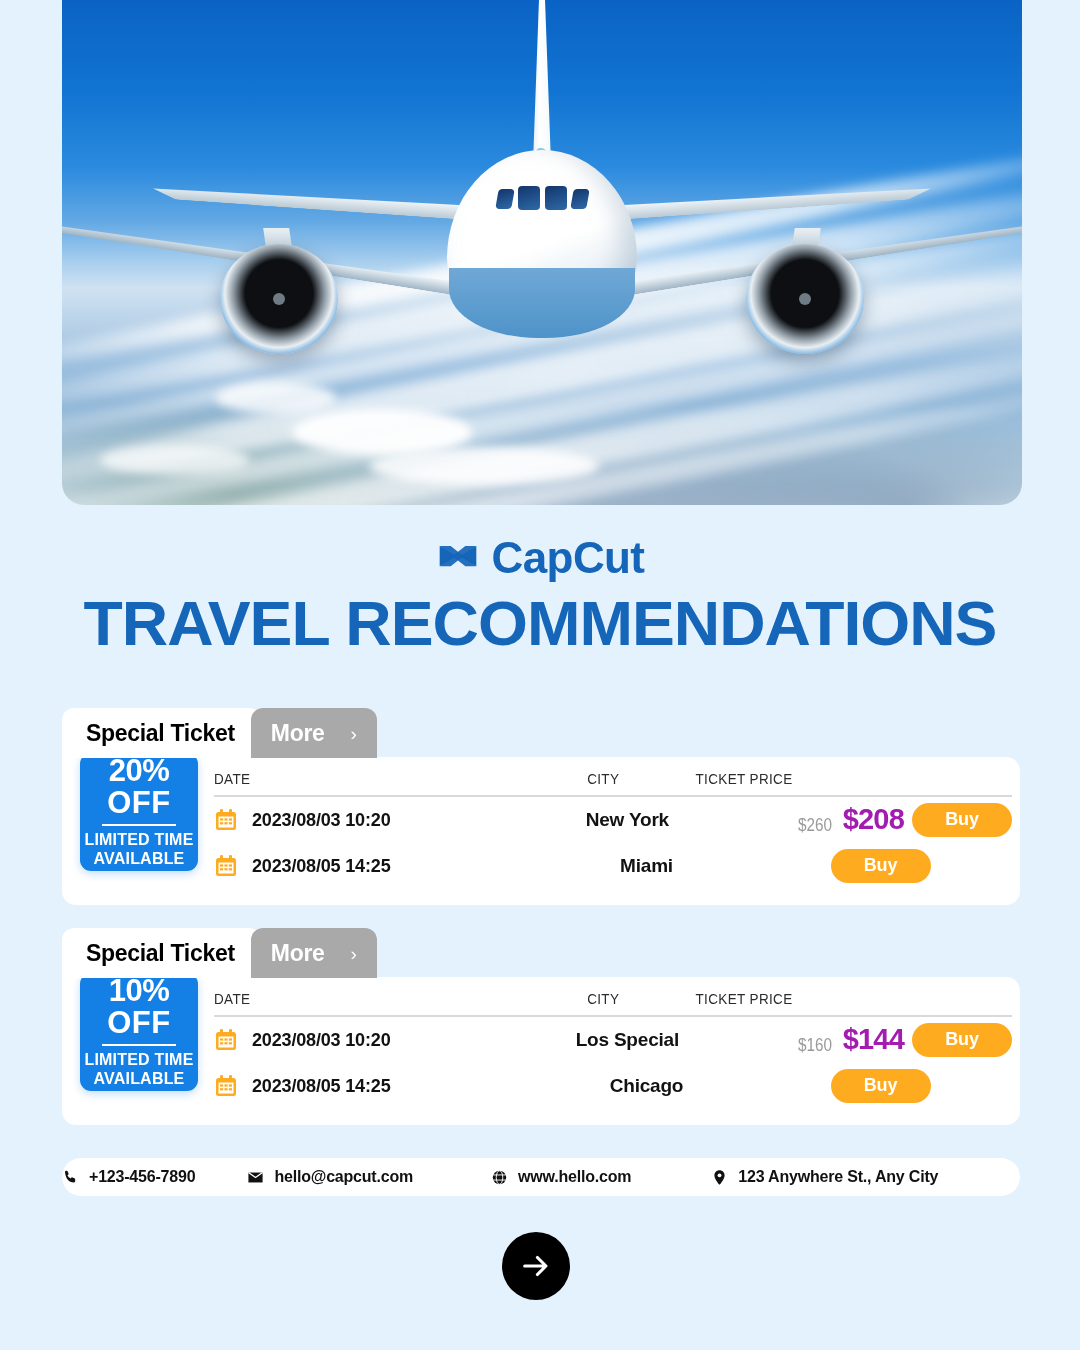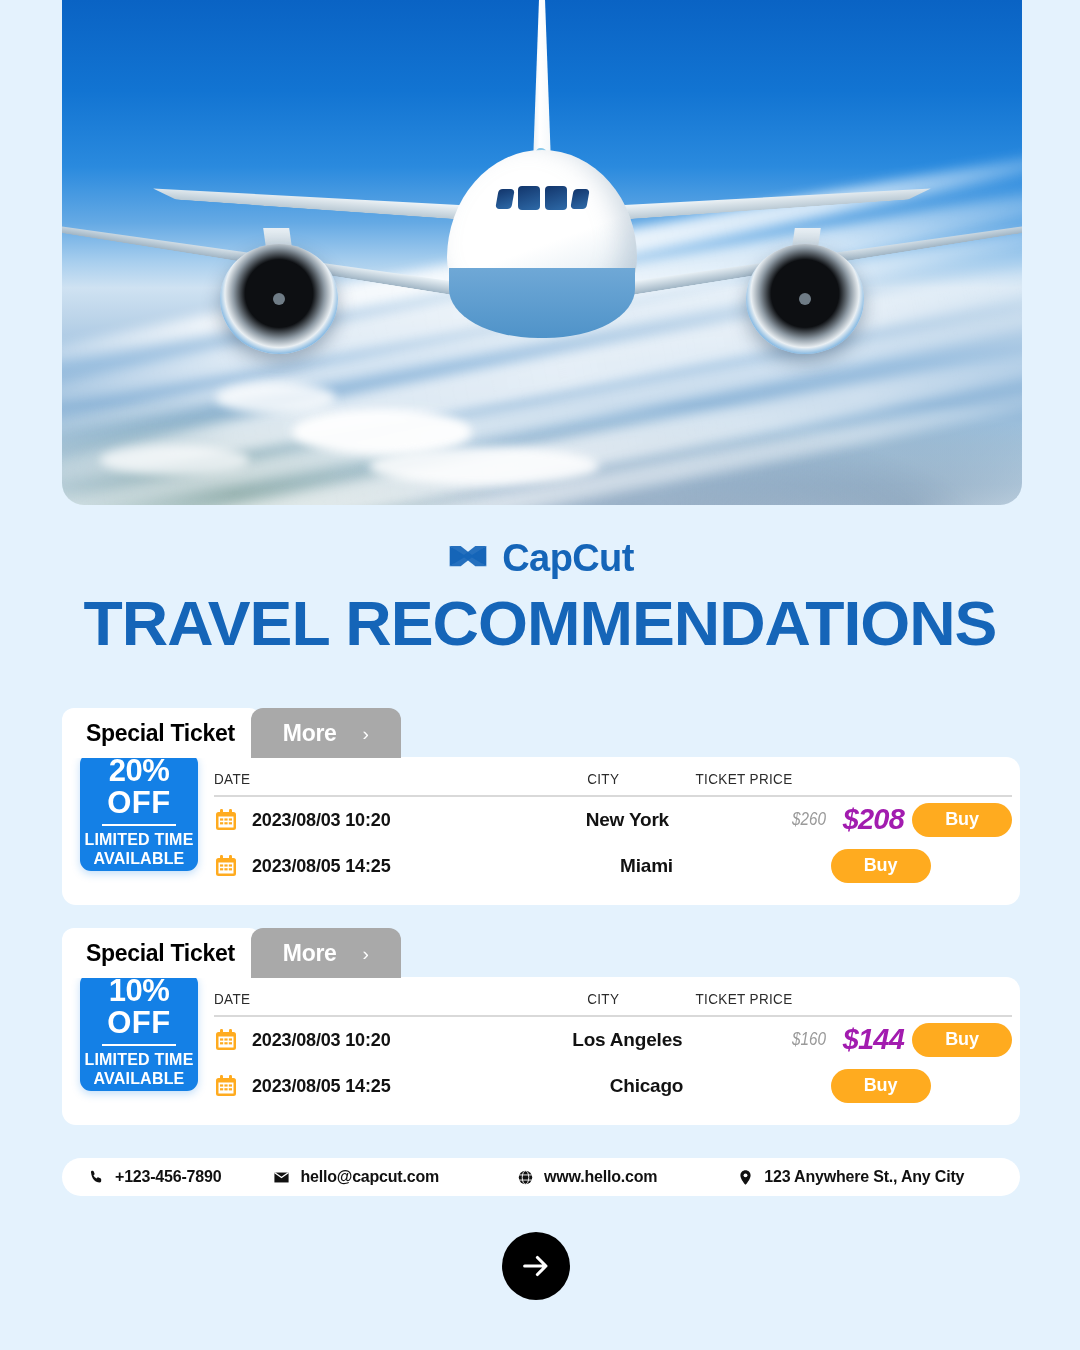--- a/index.html
+++ b/index.html
@@ -95,36 +95,36 @@
   .eng-r{ right:58px; }
   .pylon{ position:absolute; top:228px; width:26px; height:40px;
     background:linear-gradient(180deg,#e8eff4,#a9bcc9); }
   .py-l{ left:104px; transform:skewX(8deg); }
   .py-r{ right:104px; transform:skewX(-8deg); }
 
   
   .logo{ position:absolute; left:0; right:0; top:535px; height:46px;
     display:flex; align-items:center; justify-content:center; gap:12px; }
   .logo-mark{ width:44px; height:30px; }
-  .logo-text{ font-size:38px; font-weight:700; color:#1565b8; letter-spacing:-.6px; }
+  .logo-text{ font-size:44px; font-weight:700; color:#1565b8; letter-spacing:-.6px; }
 
   
   .title{ position:absolute; left:0; right:0; top:592px; text-align:center;
     font-size:63px; line-height:1; font-weight:700; color:#1565b8;
     letter-spacing:-1px; transform:scaleX(1.02); font-stretch:condensed; }
 
   
   .card{ position:absolute; left:62px; width:958px; }
   .card-1{ top:708px; }
   .card-2{ top:928px; }
   .tabs{ position:relative; height:50px; display:flex; align-items:flex-end; z-index:2; }
   .tab{ height:50px; display:flex; align-items:center; border-radius:12px 12px 0 0; }
   .tab-active{ background:#fff; padding:0 26px 0 24px; min-width:196px; }
   .tab-active .tab-label{ font-size:23px; font-weight:700; color:#000000; letter-spacing:-.3px; }
-  .tab-more{ background:#a9a9a9; padding:0 32px; margin-left:-10px; gap:26px;
+  .tab-more{ background:#a9a9a9; padding:0 20px; margin-left:-10px; gap:26px;
     display:flex; align-items:center; }
   .tab-more .tab-label{ font-size:23px; font-weight:700; color:#fff; letter-spacing:-.3px; }
   .chev{ color:#fff; font-size:19px; font-weight:400; line-height:1; }
 
   .card-body{ position:relative; background:#fff; border-radius:0 14px 14px 14px;
     height:148px; margin-top:-1px; }
 
   .badge{ position:absolute; left:18px; top:-4px; width:118px; height:118px;
     background:#1480e6; border-radius:11px; color:#fff; text-align:center;
     display:flex; flex-direction:column; align-items:center; justify-content:center;
@@ -135,21 +135,21 @@
   .badge-sub{ font-size:16px; font-weight:600; line-height:1.22; letter-spacing:.2px; }
 
   .table{ position:absolute; left:152px; right:8px; top:6px; }
   .thead{ display:flex; align-items:center; height:30px;
     font-size:15px; color:#2b2b2b; letter-spacing:.4px; font-stretch:condensed;
     transform:scaleX(.9); transform-origin:left center; }
   .hr{ height:1.5px; background:#d9d9d9; margin:2px 0 0; }
   .row{ display:flex; align-items:center; height:46px; }
   .c-date{ width:330px; display:flex; align-items:center; gap:14px; }
   .c-city{ width:205px; text-align:center; }
-  .c-price{ width:195px; display:flex; align-items:center; justify-content:flex-end; gap:14px; padding-right:8px;font-style:italic; }
+  .c-price{ width:195px; display:flex; align-items:flex-end; justify-content:flex-end; gap:8px; padding-right:8px; }
   .c-buy{ flex:1; display:flex; justify-content:center; }
   .h-date{ width:330px; }
   .h-city{ width:205px; text-align:center; }
   .h-price{ width:195px; }
   .h-buy{ flex:1; }
 
   .cal{ width:24px; height:24px; flex:0 0 24px; }
   .date-txt{ font-size:19px; font-weight:700; color:#121212; letter-spacing:-.2px;
     font-stretch:condensed; transform:scaleX(.95); transform-origin:left center; }
   .city-txt{ font-size:19px; font-weight:700; color:#121212; letter-spacing:-.2px; }
@@ -157,21 +157,21 @@
   .new-price{ font-size:29px; font-weight:700; color:#a21caf; letter-spacing:-.8px; }
   .buy{ width:100px; height:34px; border:none; border-radius:17px; background:#ffab1f;
     color:#fff; font-size:18px; font-weight:600; font-family:inherit; cursor:pointer;
     letter-spacing:-.2px; }
 
   
   .footer{ position:absolute; left:62px; top:1158px; width:958px; height:38px;
     background:#fff; border-radius:19px; display:flex; align-items:center; }
   .fitem{ display:flex; align-items:center; gap:10px; font-size:16px;
     font-weight:600; color:#111; letter-spacing:-.2px; }
-  .f1{ padding-left:26px; }
+  .f1{ }
   .f2{ padding-left:52px; }
   .f3{ padding-left:78px; }
   .f4{ padding-left:80px; }
   .fico{ width:17px; height:17px; flex:0 0 17px; }
 
   
   .arrow-btn{ position:absolute; left:502px; top:1232px; width:68px; height:68px;
     border-radius:50%; background:#000; display:flex; align-items:center;
     justify-content:center; cursor:pointer; border:none; }
 </style>
@@ -352,21 +352,21 @@
               <rect x="6" y="10.4" width="3.2" height="2.2"></rect>
                 <rect x="10.4" y="10.4" width="3.2" height="2.2"></rect>
               <rect x="14.8" y="10.4" width="3.2" height="2.2"></rect>
               <rect x="6" y="14.2" width="3.2" height="2.2"></rect>
                 <rect x="10.4" y="14.2" width="3.2" height="2.2"></rect>
               <rect x="14.8" y="14.2" width="3.2" height="2.2"></rect>
             </g>
           </svg>
           <span class="date-txt">2023/08/03 10:20</span>
         </div>
-        <div class="c-city"><span class="city-txt">Los Angeles</span></div>
+        <div class="c-city"><span class="city-txt">Los Special</span></div>
         <div class="c-price">
           <span class="old-price">$160</span>
           <span class="new-price">$144</span>
         </div>
         <div class="c-buy">
             <button class="buy">Buy</button>
           </div>
       </div>
 
       <div class="row">

